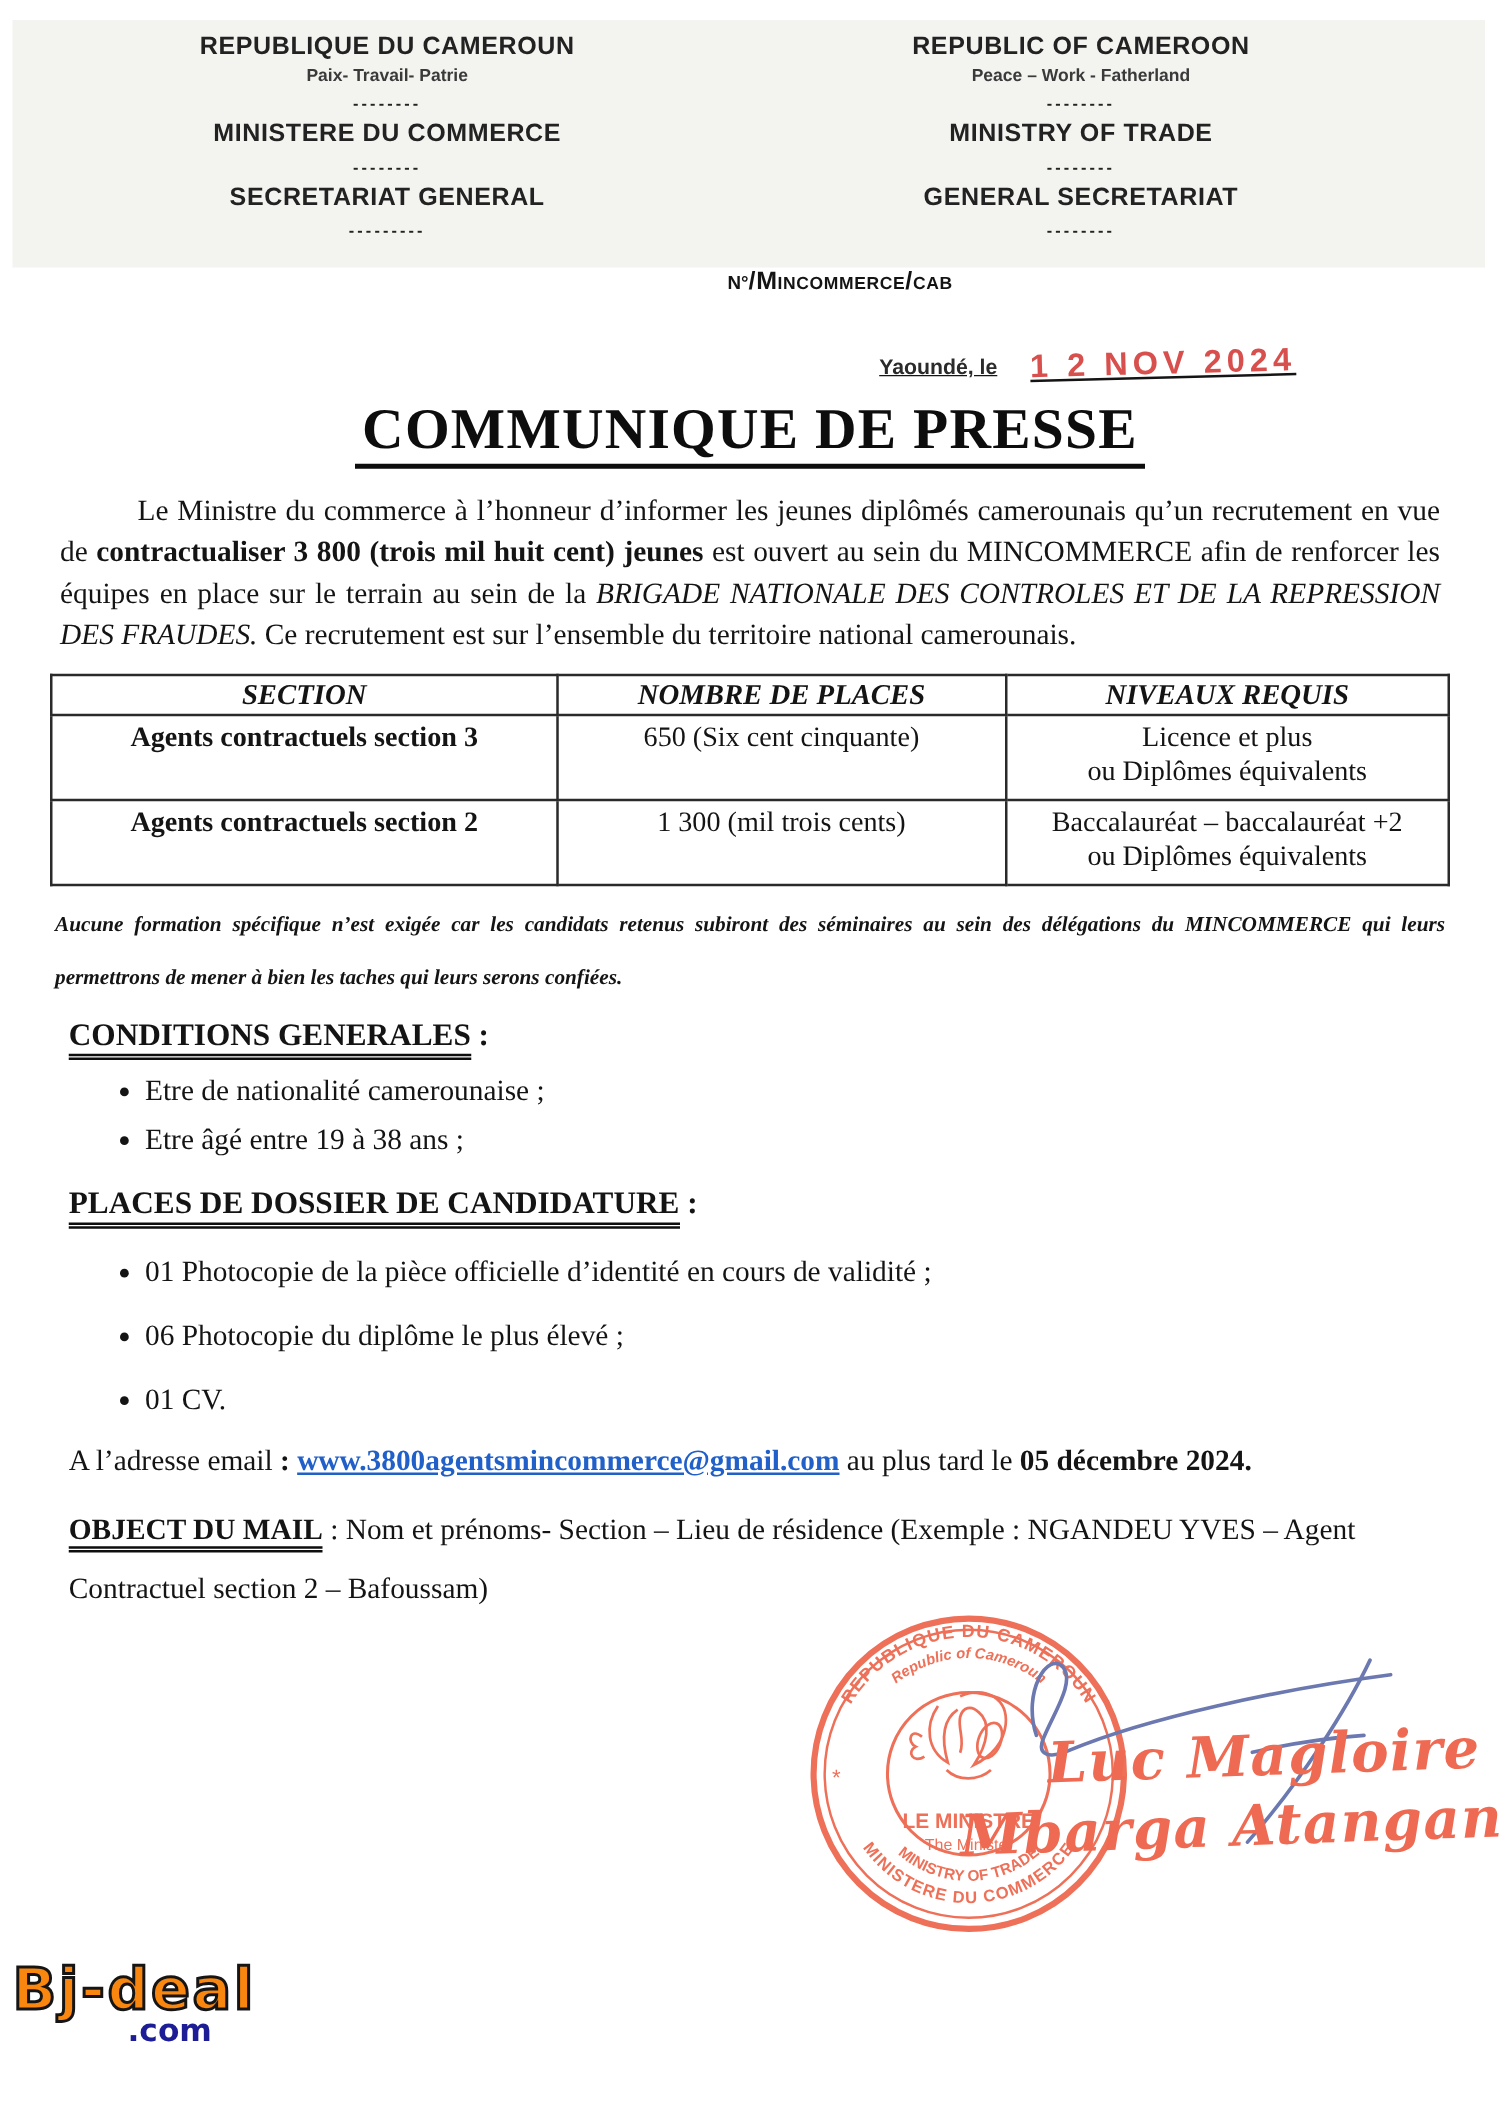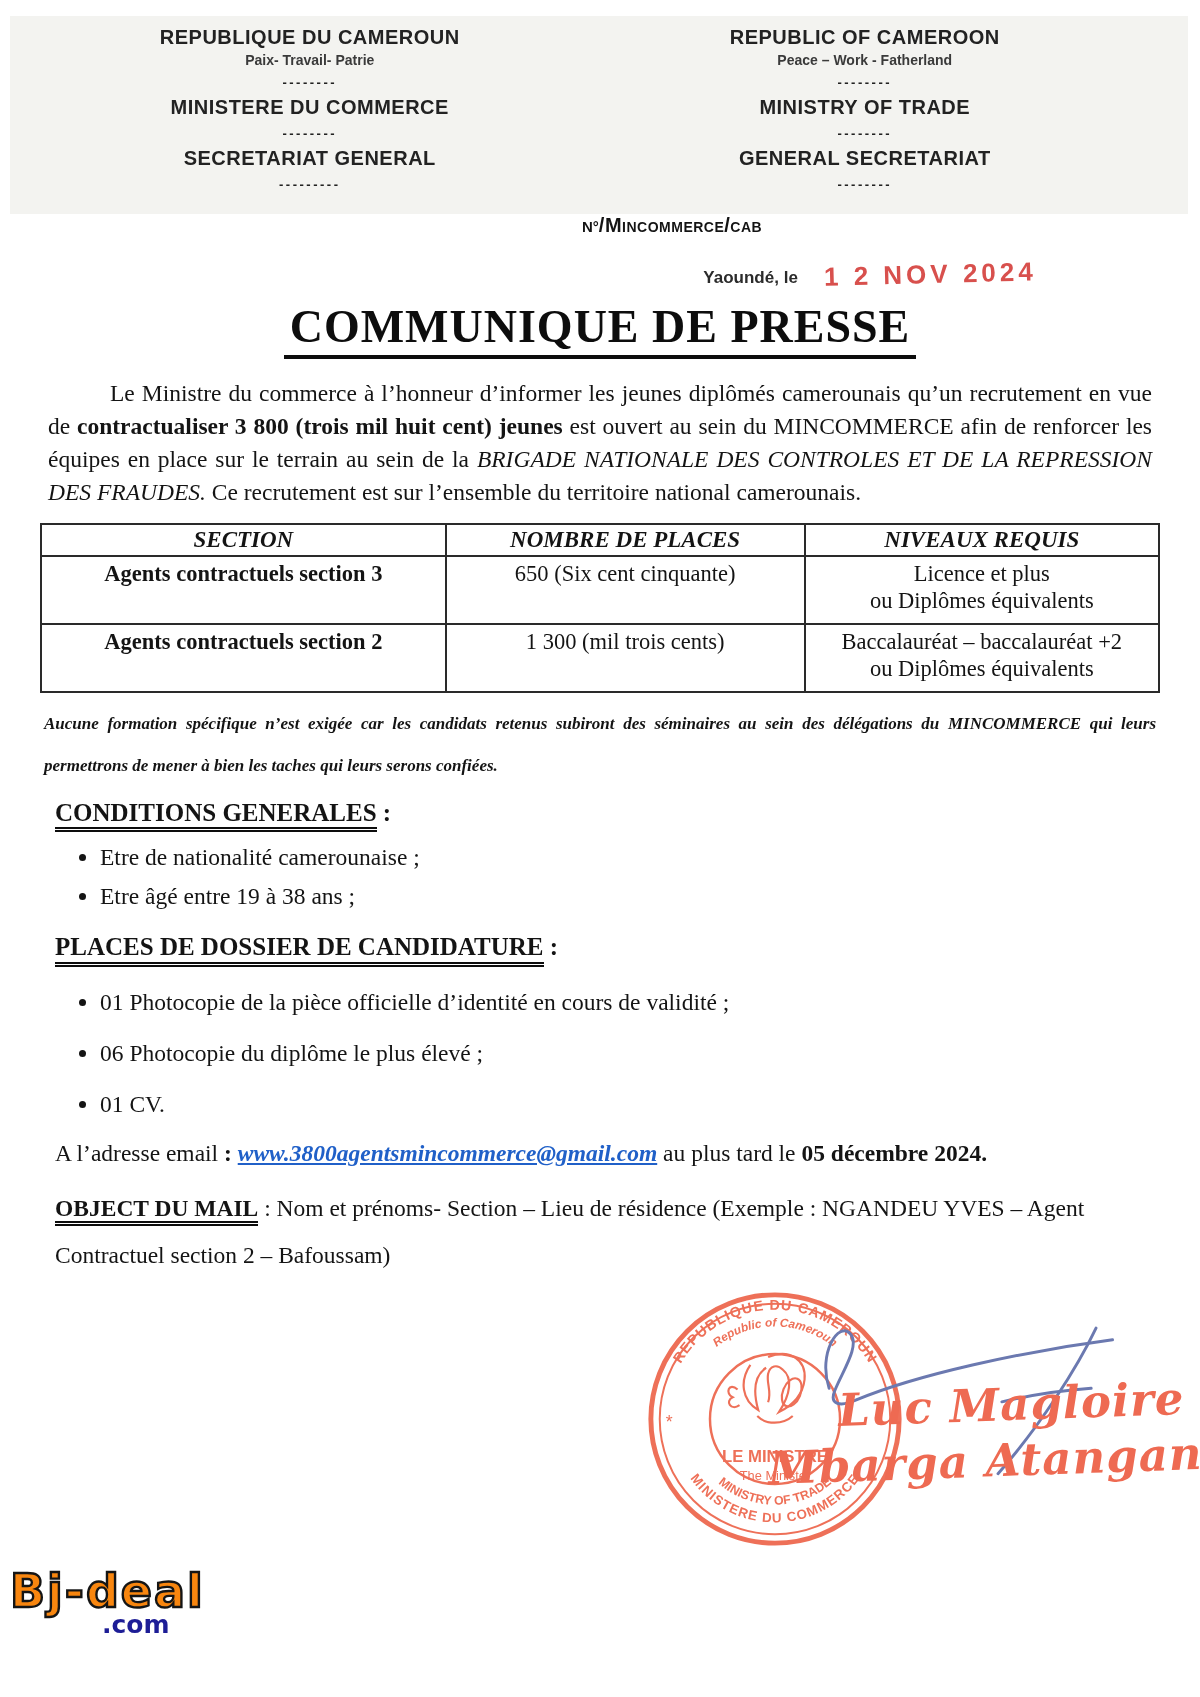--- a/index.html
+++ b/index.html
@@ -17,21 +17,21 @@
   .lh-country { font-size:20px; font-weight:bold; letter-spacing:.5px; color:#222; }
   .lh-motto { font-size:14px; font-weight:600; color:#3a3a3a; margin-top:3px; }
   .lh-sep { font-size:13px; font-weight:bold; letter-spacing:2.5px; margin:7px 0 6px; color:#222; }
   .lh-big { font-size:20px; font-weight:bold; letter-spacing:.5px; color:#222; margin-top:2px; }
 
   .ref-row { margin-left:45%; width:55%; display:flex; align-items:baseline; padding-left:42px;
              font-family:"Liberation Sans", sans-serif; margin-top:16px; }
   .ref-label { font-size:15px; font-weight:bold; }
   .ref-code { flex:1; font-variant:small-caps; font-weight:bold; font-size:20px; letter-spacing:.5px; }
 
-  .date-row { margin-left:45%; width:55%; display:flex; justify-content:center; align-items:baseline; gap:26px; margin-top:22px; }
+  .date-row { margin-left:45%; width:55%; display:flex; justify-content:center; align-items:baseline; gap:26px; margin-top:38px;text-decoration:underline; }
   .date-place { font-family:"Liberation Sans", sans-serif; font-size:17px; font-weight:600; color:#2b2b2b; }
   .date-stamp { font-family:"Liberation Sans", sans-serif; font-size:26px; font-weight:bold; letter-spacing:4px;
                 color:#d8504d; transform:rotate(-1.5deg); }
 
   
   .title-wrap { text-align:center; margin-top:10px; }
   .doc-title { display:inline-block; font-size:46px; font-weight:bold; letter-spacing:1px; color:#0d0d0d;
                border-bottom:4px solid #0d0d0d; padding:0 6px 2px; }
   .doc-subtitle { text-align:center; font-size:17.5px; font-weight:bold; letter-spacing:-.2px; margin-top:6px; color:#101010; }
 
@@ -46,26 +46,26 @@
   td.sec-cell { text-align:left; font-weight:bold; padding-left:12px; }
   .cell-line { display:block; }
 
   .note { margin:10px 44px 0; font-size:17px; font-weight:bold; font-style:italic; line-height:42px; text-align:justify; }
 
   
   .hgroup { margin:12px 0 0 55px; font-size:25px; font-weight:bold; }
   .h-underline { display:inline-block; border-bottom:5px double #0d0d0d; padding-bottom:1px; line-height:1.05; }
   .h-colon { font-weight:bold; }
 
-  ul.bullets { margin:10px 0 0; padding-left:100px; list-style:disc; }
+  ul.bullets { margin:10px 16px 0; padding-left:100px; list-style:disc; }
   ul.bullets li { font-size:23.5px; line-height:30px; margin-bottom:9px; }
   ul.bullets.spread li { margin-bottom:21px; }
 
   .email-line { margin:14px 0 0 55px; font-size:23.5px; }
-  .email-link { color:#2060c8; font-weight:bold; text-decoration:underline;font-style:italic; }
+  .email-link { color:#2060c8; font-weight:bold; text-decoration:underline; }
   .bold { font-weight:bold; }
 
   .object-line { margin:18px 55px 0; font-size:23.5px; line-height:47px; }
 
   
   .sig-cluster { position:absolute; left:0; top:1282px; width:1200px; height:330px; }
   .stamp { position:absolute; left:642px; top:4px; width:266px; height:266px; }
   .signature { position:absolute; left:800px; top:28px; width:330px; height:176px; }
   .sig-name { position:absolute; font-family:"DejaVu Serif", serif; font-style:italic; font-weight:bold;
               color:#ee6a52; font-size:45px; letter-spacing:1px; transform:rotate(-2deg); white-space:nowrap; }

